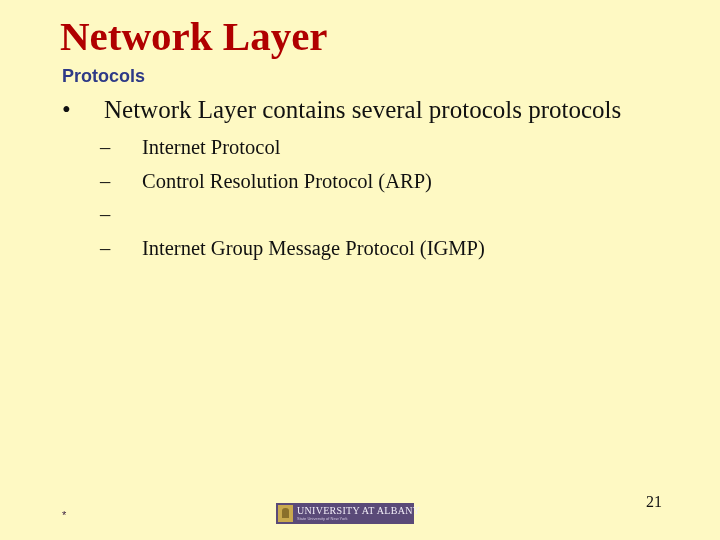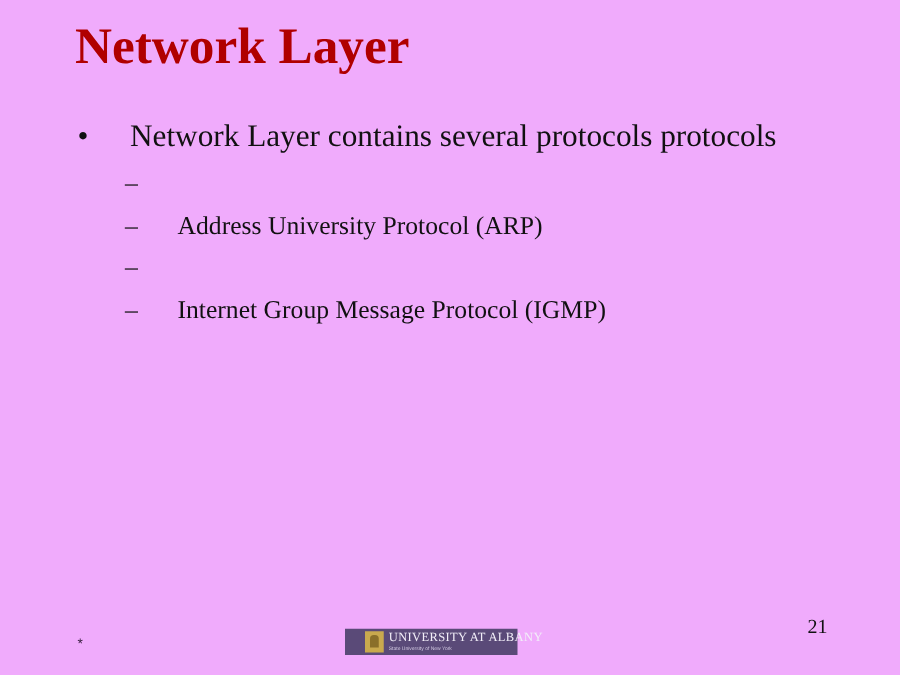--- a/index.html
+++ b/index.html
@@ -4,21 +4,21 @@
   <style>
     html, body {
       margin: 0;
       padding: 0;
       background: #ffffff;
     }
     .slide {
       position: relative;
       width: 720px;
       height: 540px;
-      background: #f0abfc;
+      background: #fef9c3;
       overflow: hidden;
     }
     .title {
       position: absolute;
       left: 60px;
       top: 12px;
       font-family: "Liberation Serif", "DejaVu Serif", serif;
       font-size: 41px;
       font-weight: bold;
       color: #b00000;
@@ -90,21 +90,21 @@
     .logo-bar {
       position: absolute;
       left: 276px;
       top: 503px;
       width: 138px;
       height: 21px;
       background: #5a4a78;
       display: flex;
       align-items: center;
       box-sizing: border-box;
-      padding-left: 16px;
+      padding-left: 2px;
     }
     .logo-emblem {
       width: 15px;
       height: 17px;
       background: #c9a94e;
       position: relative;
       flex: 0 0 auto;
     }
     .logo-emblem::after {
       content: "";
@@ -137,33 +137,35 @@
       white-space: nowrap;
     }
   </style>
 </head>
 <body>
 
 <div class="slide">
 
   <div class="title">Network Layer</div>
 
+  <div class="subtitle">Protocols</div>
 
   <div class="bullet-row">
     <span class="bullet-mark">•</span>
     <span>Network Layer contains several protocols protocols</span>
   </div>
 
   <ul class="sub-list">
     <li class="sub-item">
       <span class="dash">–</span>
+      <span>Internet Protocol</span>
     </li>
     <li class="sub-item">
       <span class="dash">–</span>
-      <span>Address University Protocol (ARP)</span>
+      <span>Control Resolution Protocol (ARP)</span>
     </li>
     <li class="sub-item">
       <span class="dash">–</span>
     </li>
     <li class="sub-item">
       <span class="dash">–</span>
       <span>Internet Group Message Protocol (IGMP)</span>
     </li>
   </ul>
 

